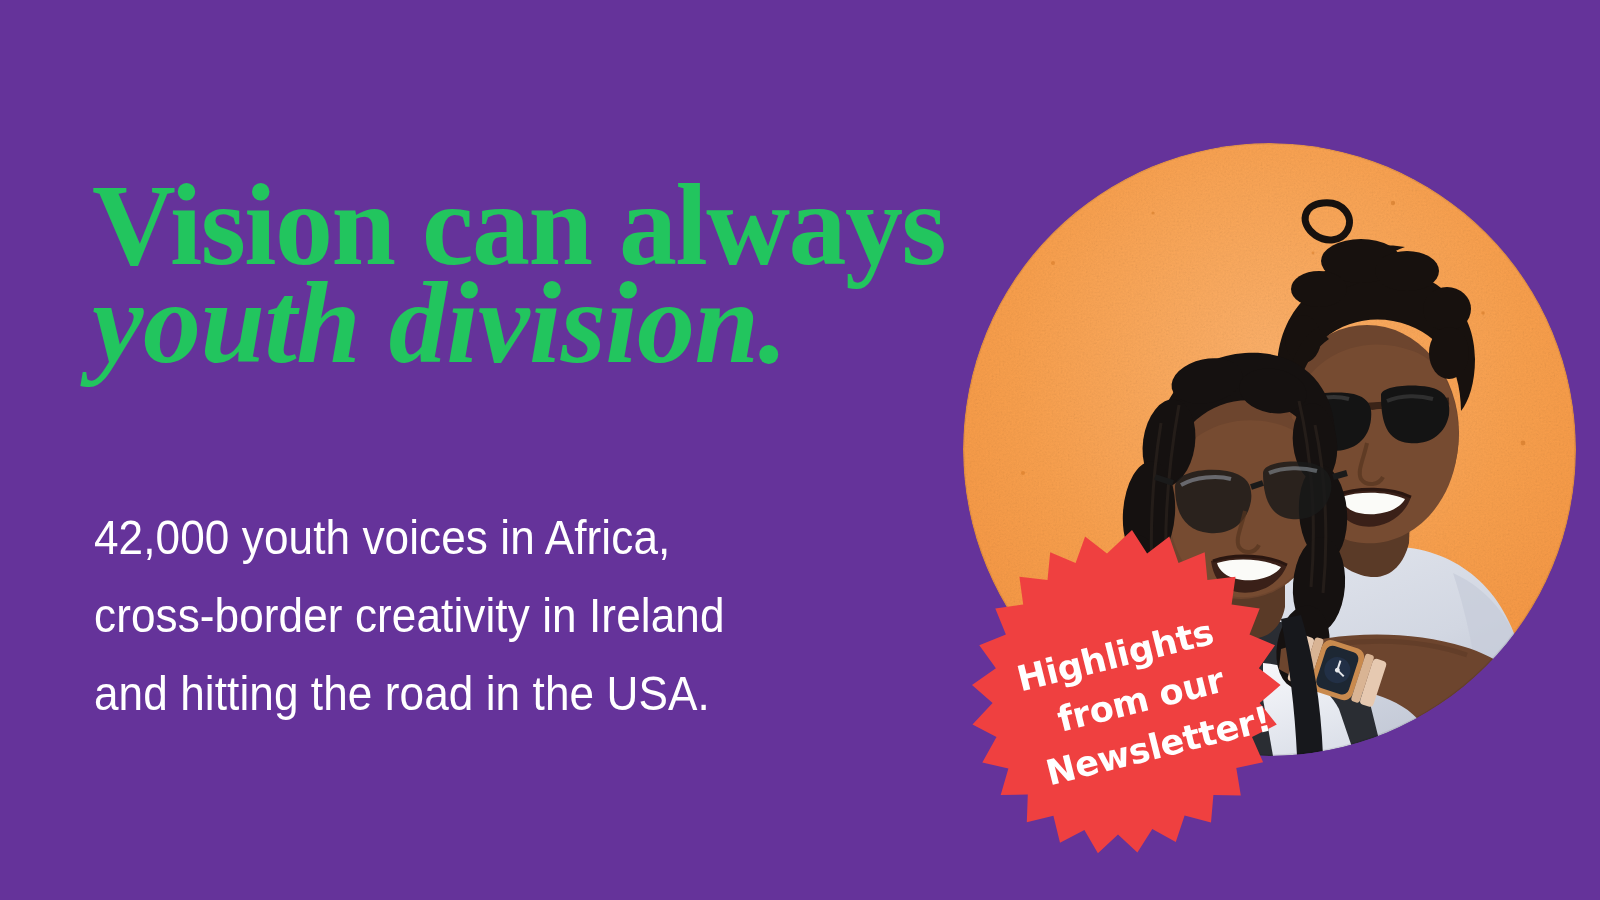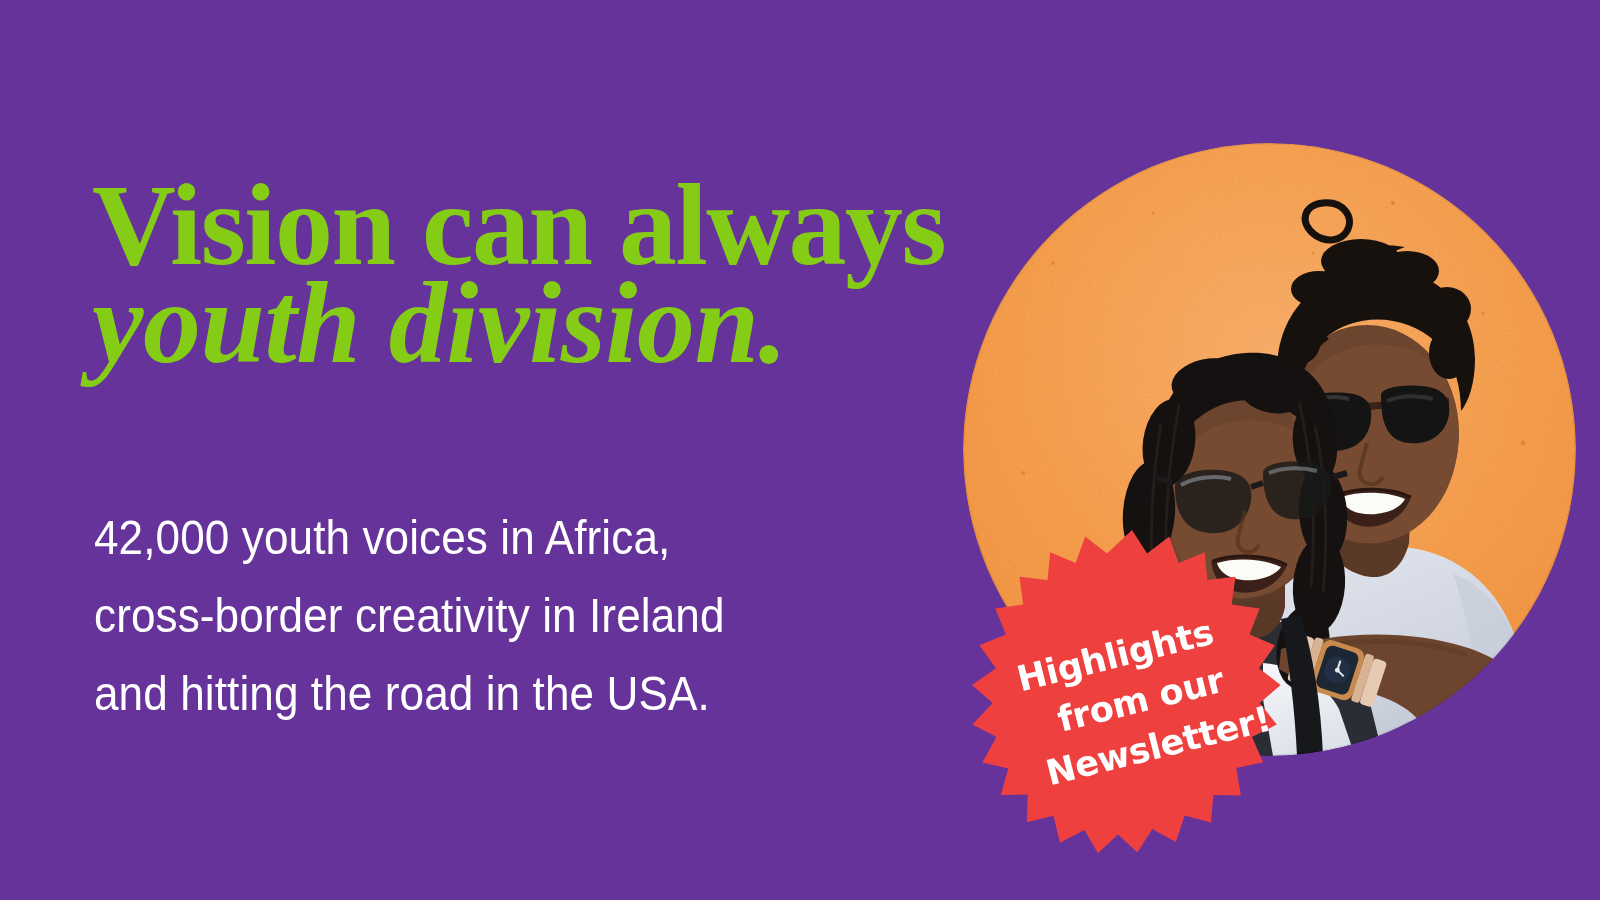--- a/index.html
+++ b/index.html
@@ -25,21 +25,21 @@
     top: 0;
     width: 900px;
     height: 900px;
   }
 
   .headline {
     position: absolute;
     top: 176px;
     left: 0;
     width: 900px;
-    color: #84cc16;
+    color: #22c55e;
     font-family: "Liberation Serif", "DejaVu Serif", serif;
     font-size: 116px;
     line-height: 98px;
     letter-spacing: -1.5px;
     margin: 0;
     font-weight: 700;
   }
   .headline .line1 {
     display: block;
     font-style: normal;

